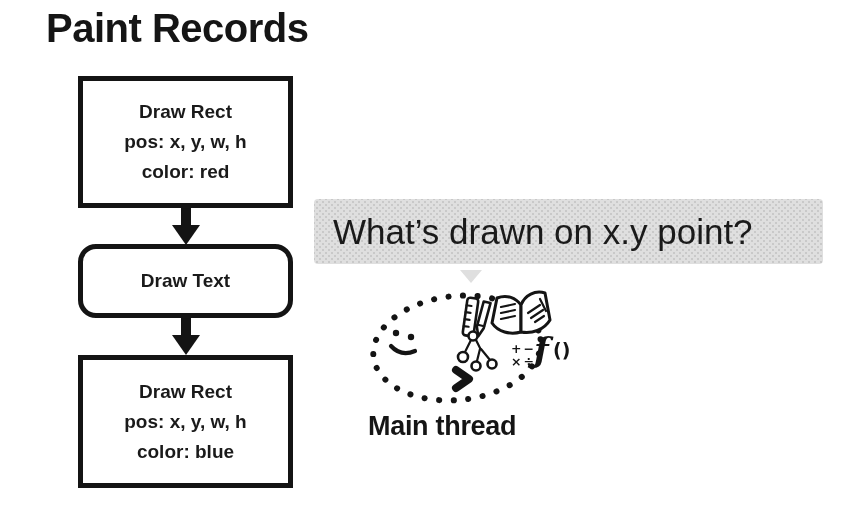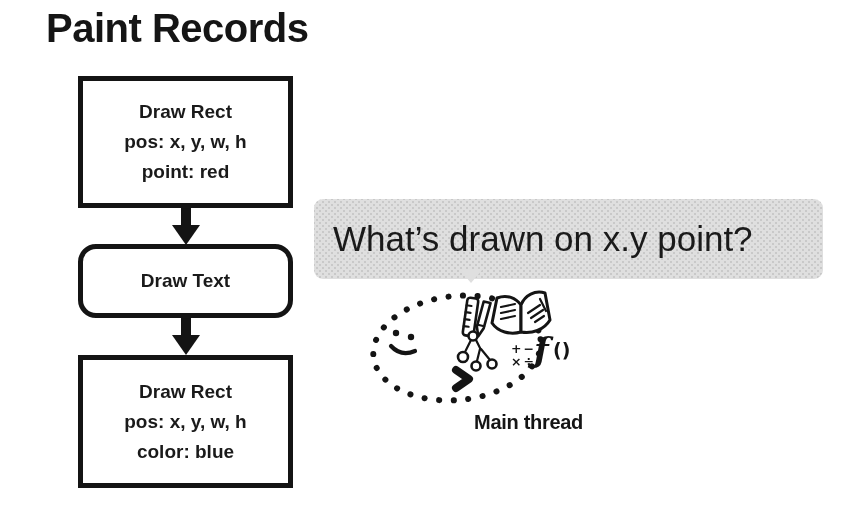--- a/index.html
+++ b/index.html
@@ -19,36 +19,36 @@
   }
   .fbox1{top:76px;height:132px;}
   .fbox2{top:244px;height:74px;border-radius:18px;}
   .fbox3{top:355px;height:133px;}
   .arrow{position:absolute;left:172px;width:28px;display:flex;flex-direction:column;align-items:center;}
   .arrow1{top:208px;}
   .arrow2{top:318px;}
   .arrow .stem{width:10px;height:17px;background:#141414;}
   .arrow .head{width:0;height:0;border-left:14px solid transparent;border-right:14px solid transparent;border-top:20px solid #141414;}
   .bubble{
-    position:absolute;left:314px;top:199px;width:509px;height:80px;box-sizing:border-box;
-    border-radius:9px;background-color:#dfdfdf;
+    position:absolute;left:314px;top:199px;width:509px;height:65px;box-sizing:border-box;
+    border-radius:4px;background-color:#dfdfdf;
     background-image:radial-gradient(#c9c9c9 1px, transparent 1.3px),radial-gradient(#c9c9c9 1px, transparent 1.3px);
     background-size:6px 6px;background-position:0 0,3px 3px;
     display:flex;align-items:center;padding-left:19px;
     font-size:35px;color:#1a1a1a;
   }
   .bubble-tail{
     position:absolute;left:460px;top:270px;width:0;height:0;
     border-left:11px solid transparent;border-right:11px solid transparent;
     border-top:13px solid #dfdfdf;
   }
   .thread-art{position:absolute;left:368px;top:282px;width:215px;height:128px;}
   .thread-label{
-    position:absolute;left:368px;top:411px;width:215px;text-align:right;
-    font-size:20px;font-weight:700;letter-spacing:-0.3px;color:#151515;
+    position:absolute;left:368px;top:411px;width:215px;text-align:left;
+    font-size:27px;font-weight:700;letter-spacing:-0.3px;color:#151515;
   }
   
   .dots{fill:none;stroke:#141414;stroke-width:6;stroke-linecap:round;stroke-dasharray:0.1 14.5;}
   .chev{fill:none;stroke:#141414;stroke-width:8;stroke-linecap:round;stroke-linejoin:round;}
   .ln{fill:#ffffff;stroke:#141414;stroke-width:2.6;stroke-linejoin:round;}
   .ln3{fill:#ffffff;stroke:#141414;stroke-width:3;stroke-linejoin:round;}
   .ln2{fill:none;stroke:#141414;stroke-width:2.2;stroke-linecap:round;}
   .dot{fill:#141414;stroke:none;}
   .smile{fill:none;stroke:#141414;stroke-width:4.2;stroke-linecap:round;}
   .mtxt{font-family:"DejaVu Sans",sans-serif;font-size:12.5px;font-weight:700;fill:#141414;letter-spacing:2px;}
@@ -58,21 +58,21 @@
 </head>
 <body>
 
 <div class="stage">
 
   <h1 class="page-title">Paint Records</h1>
 
   <div class="fbox fbox1">
     <span>Draw Rect</span>
     <span>pos: x, y, w, h</span>
-    <span>point: red</span>
+    <span>color: red</span>
   </div>
 
   <div class="arrow arrow1">
     <div class="stem"></div>
     <div class="head"></div>
   </div>
 
   <div class="fbox fbox2">
     <span>Draw Text</span>
   </div>

